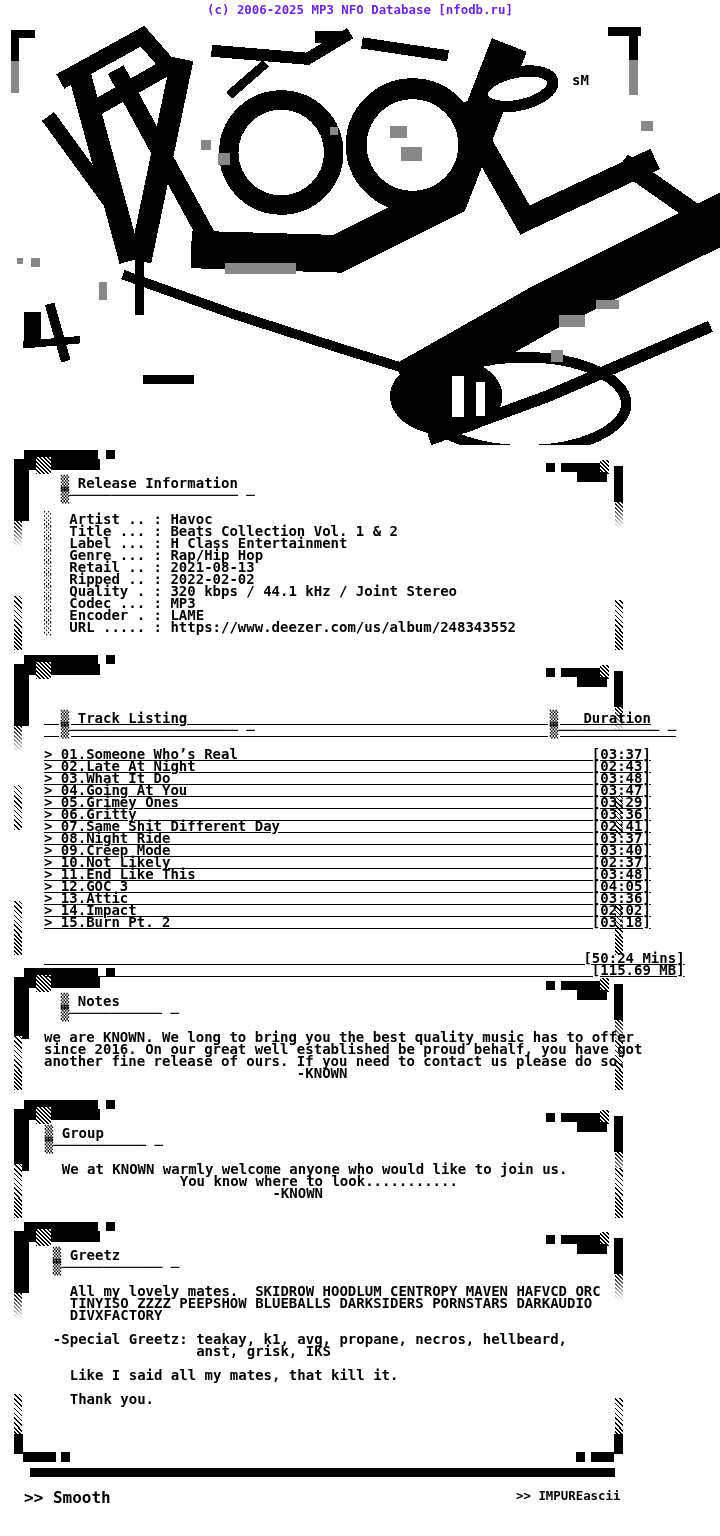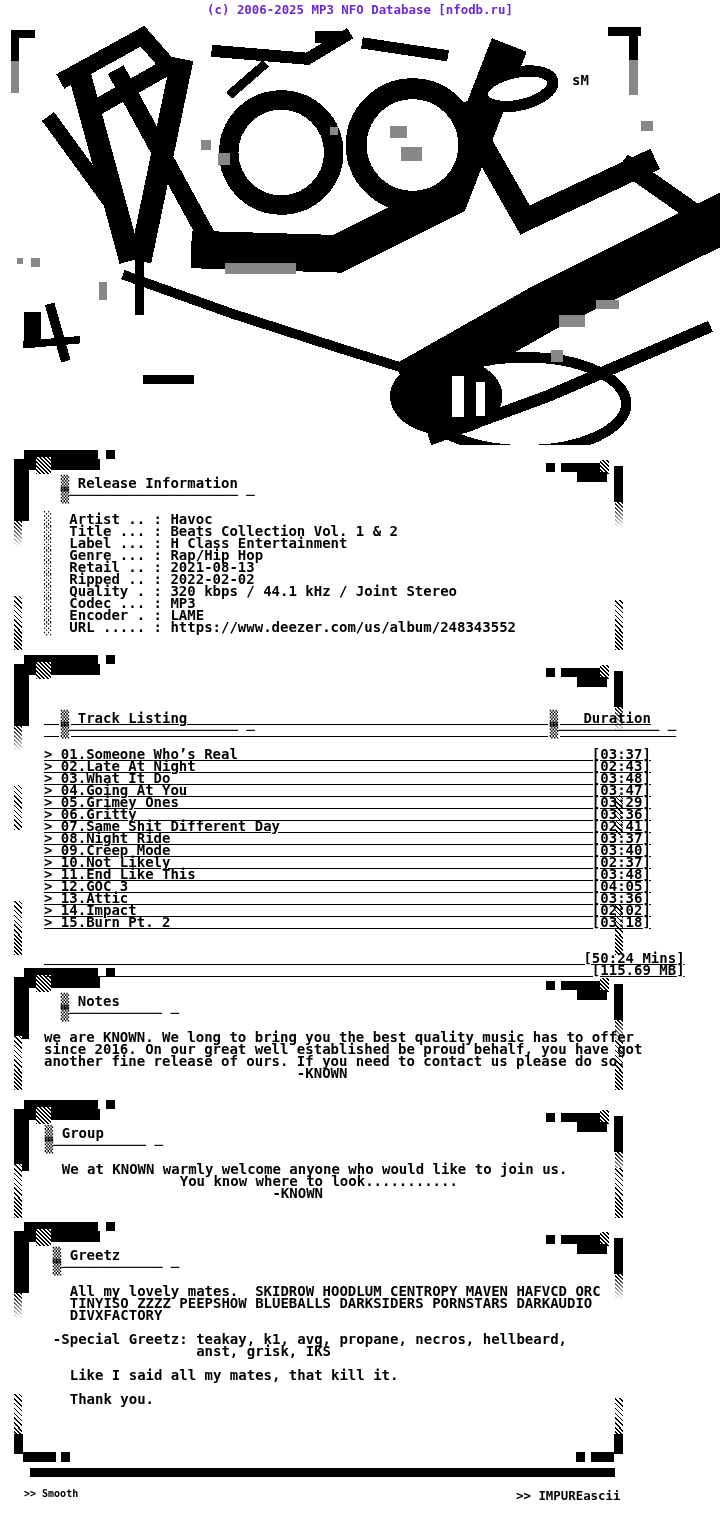--- a/index.html
+++ b/index.html
@@ -11,21 +11,21 @@
              font-size:12.4px;line-height:14px;}
   #logo{top:25px;left:0;}
   #sm{top:72px;left:572px;font-size:14px;}
   pre.nfo{margin:0;font-family:inherit;font-weight:700;font-size:14px;
           line-height:12px;white-space:pre;}
   .bk{background:#000;}
   .d1{background:repeating-linear-gradient(45deg,#000 0 1.2px,#fff 1.2px 2.8px);}
   .d2{background:repeating-linear-gradient(45deg,#000 0 1px,#fff 1px 3.4px);}
   .fade{-webkit-mask-image:linear-gradient(to bottom,#000,transparent);
         mask-image:linear-gradient(to bottom,#000,transparent);}
-  #footer-left{left:24px;top:1488px;font-size:10px;}
+  #footer-left{left:24px;top:1488px;font-size:16px;}
   #footer-right{left:516px;top:1488px;font-size:12.4px;}
 </style>
 </head>
 <body>
 
 <div id="copyright" class="abs" style="color: #6d28d9;">(c) 2006-2025 MP3 NFO Database [nfodb.ru]</div>
 
 <svg id="logo" class="abs" width="720" height="420" viewBox="0 0 96 56" shape-rendering="crispEdges">
   <g stroke="#000" fill="none" stroke-linecap="square">
 

